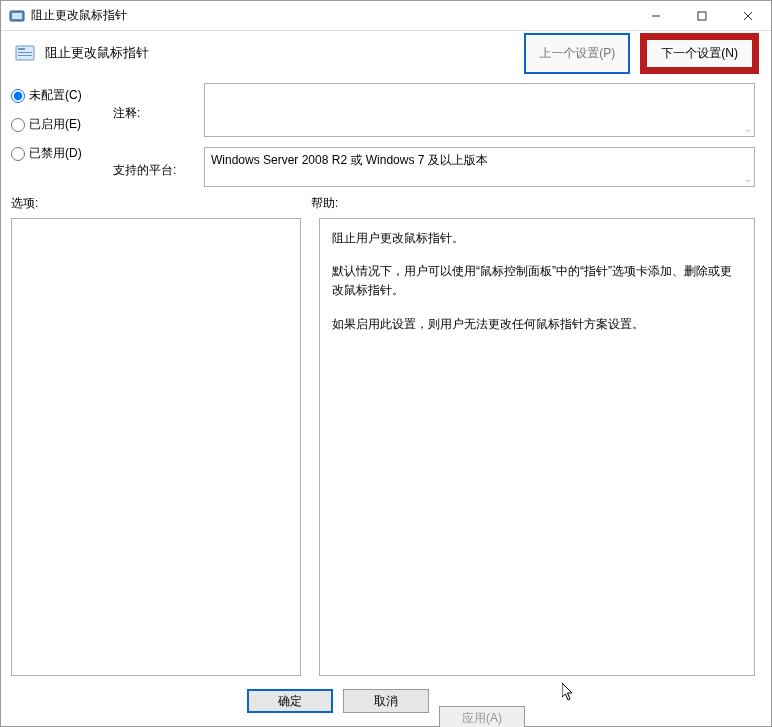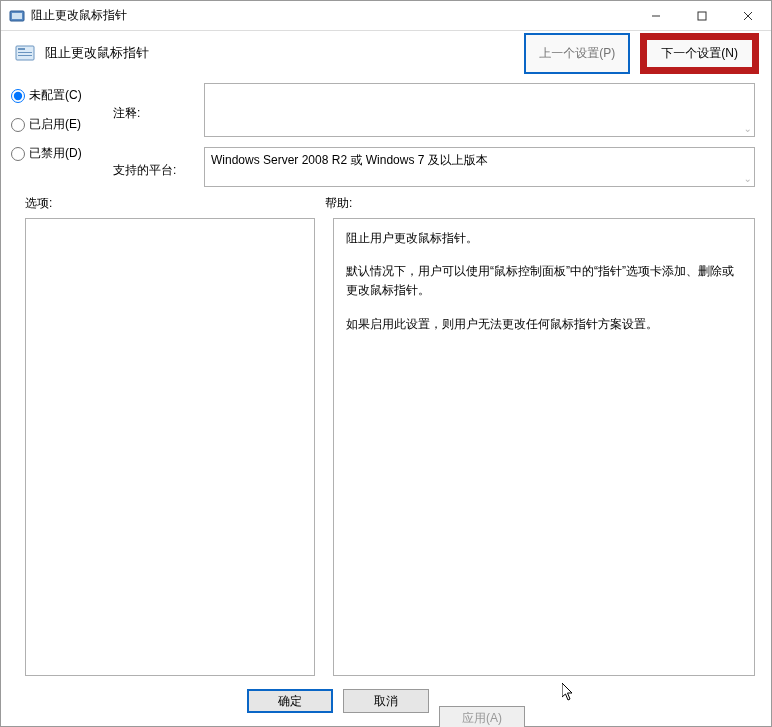--- a/index.html
+++ b/index.html
@@ -105,21 +105,21 @@
   position: absolute;
   right: 2px; bottom: 2px;
   color: #bbb;
   font-size: 10px;
   line-height: 1;
 }
 .lower {
   flex: 1;
   display: flex;
   flex-direction: column;
-  padding: 0 16px 0 24px;
+  padding: 0 16px 0 10px;
 }
 .lower-labels {
   display: flex;
   margin-bottom: 6px;
 }
 .lower-labels .opt-label { width: 300px; }
 .lower-labels .help-label { }
 .lower-panes {
   flex: 1;
   display: flex;

